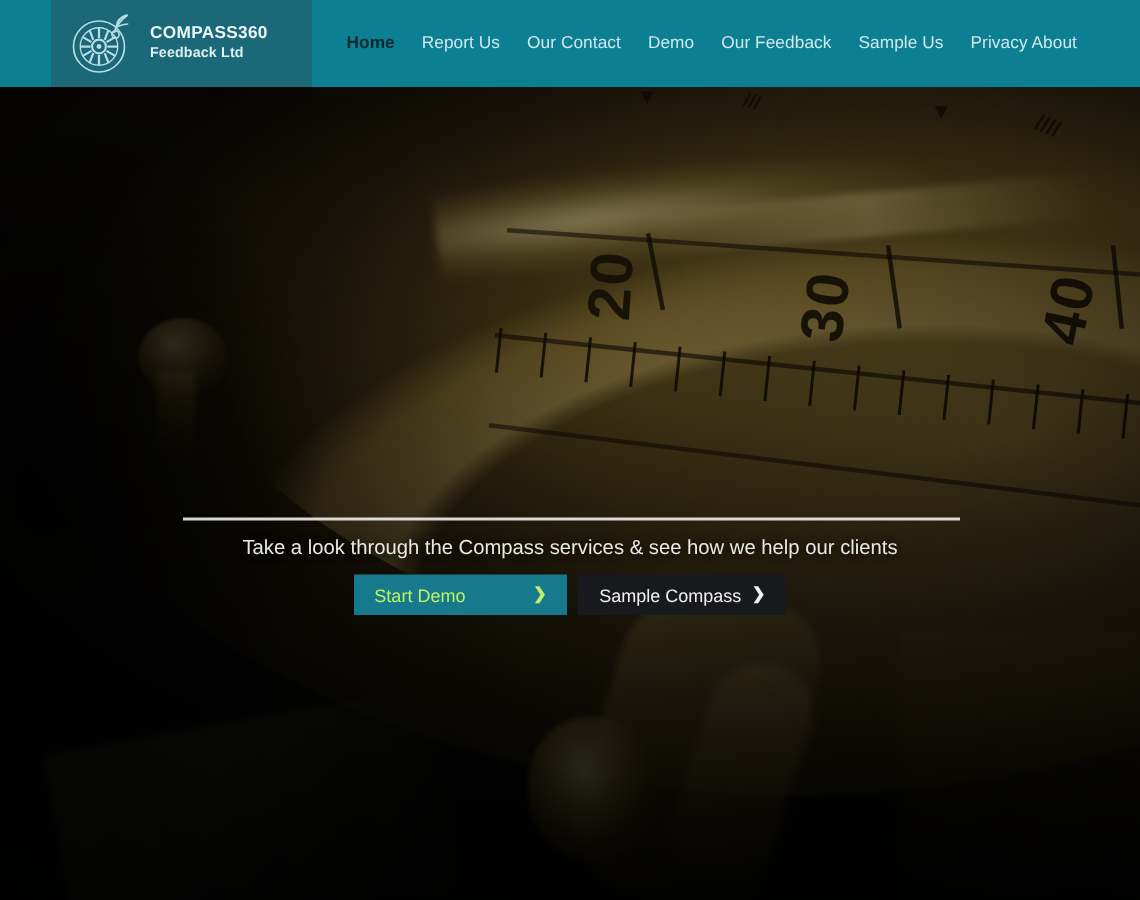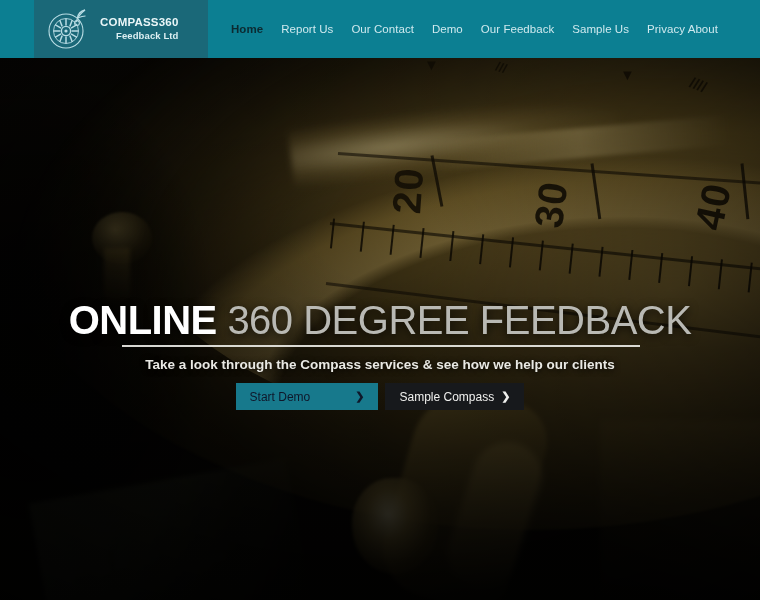--- a/index.html
+++ b/index.html
@@ -121,21 +121,21 @@
   }
 
   
   .topbar {
     position:absolute; left:0; top:0; width:760px; height:58px;
     background:#0c7f92; z-index:20;
   }
   .logo-panel {
     position:absolute; left:34px; top:0; width:174px; height:58px;
     background:#1a6878;
-    display:flex; align-items:center; gap:8px; padding-left:10px;text-align:right;
+    display:flex; align-items:center; gap:8px; padding-left:10px;
   }
   .logo-mark { position:relative; width:48px; height:48px; flex:0 0 48px; }
   .logo-text { line-height:1.15; }
   .logo-title {
     color:#eaf6f8; font-size:11.5px; font-weight:700; letter-spacing:.2px;
     font-family:"Liberation Sans", sans-serif;
   }
   .logo-sub {
     color:#dceff2; font-size:9.5px; font-weight:700; letter-spacing:.1px;
     font-family:"Liberation Sans", sans-serif; margin-top:1px;
@@ -165,36 +165,36 @@
   .headline .hl-strong { color:#ffffff; font-weight:700; }
   .headline .hl-light { color:#b9b9b4; font-weight:400; }
 
   .hr-rule {
     position:absolute; left:122px; top:345px; width:518px; height:2px;
     background:#e9e9e4; opacity:.92;
   }
 
   .subline {
     position:absolute; left:0; top:357px; width:760px; text-align:center;
-    color:#e9e9e4; font-size:13.5px; font-weight:700;
+    color:#e9e9e4; font-size:13.5px; font-weight:400;
     font-family:"Liberation Sans", sans-serif;
     text-shadow:0 1px 6px rgba(0,0,0,.9);
   }
 
   .cta-row {
     position:absolute; left:0; top:383px; width:760px;
     display:flex; justify-content:center; align-items:center; gap:7px;
   }
   .btn {
     display:inline-flex; align-items:center; gap:7px;
     height:27px; padding:0 14px;
     font-size:12px; font-family:"Liberation Sans", sans-serif;
     cursor:pointer; border:none; white-space:nowrap;
   }
-  .btn-primary { background:#17798c; color:#0f172a;gap:45px; }
+  .btn-primary { background:#17798c; color:#bef264;gap:45px; }
   .btn-secondary { background:#17191c; color:#f0f0ee; }
   .btn .chev { font-size:11px; font-weight:700; line-height:1; }
 </style>
 </head>
 <body>
 
 <div id="page">
 
   <div class="hero-bg">
     <div class="bg-dial"></div>
@@ -249,23 +249,20 @@
     <div class="brass-arm2"></div>
     <div class="gem"></div>
     <div class="rightplate"></div>
 
     <div class="bg-darkleft"></div>
     <div class="bg-vignette"></div>
   </div>
 
   <div class="hero-content">
 
-    <div class="headline">
-      <span class="hl-strong">ONLINE</span><span> </span><span class="hl-light">360 DEGREE FEEDBACK</span>
-    </div>
 
     <div class="hr-rule"></div>
 
     <div class="subline">Take a look through the Compass services &amp; see how we help our clients</div>
 
     <div class="cta-row">
       <button class="btn btn-primary">
         <span>Start Demo</span>
         <span class="chev">❯</span>
       </button>

